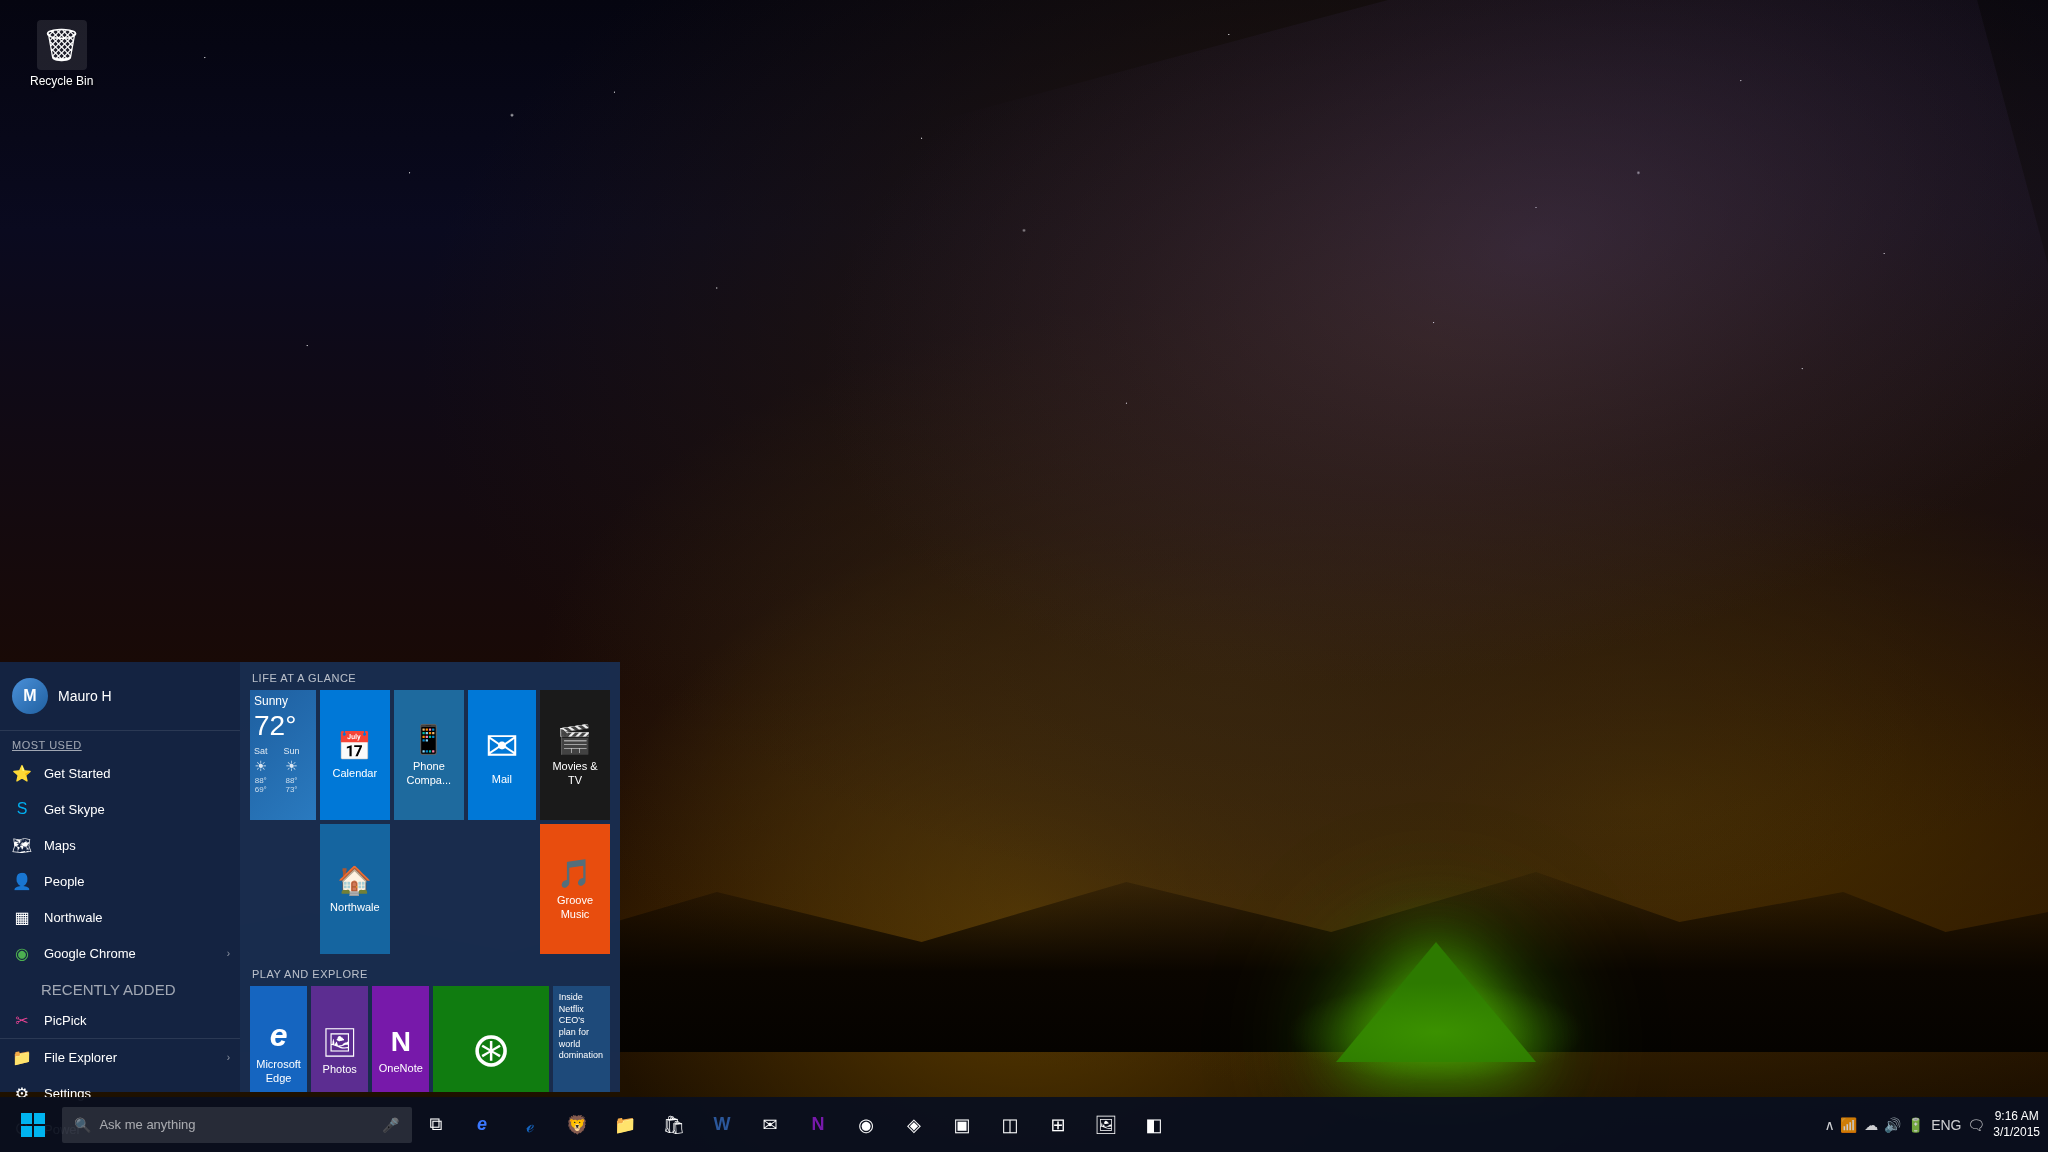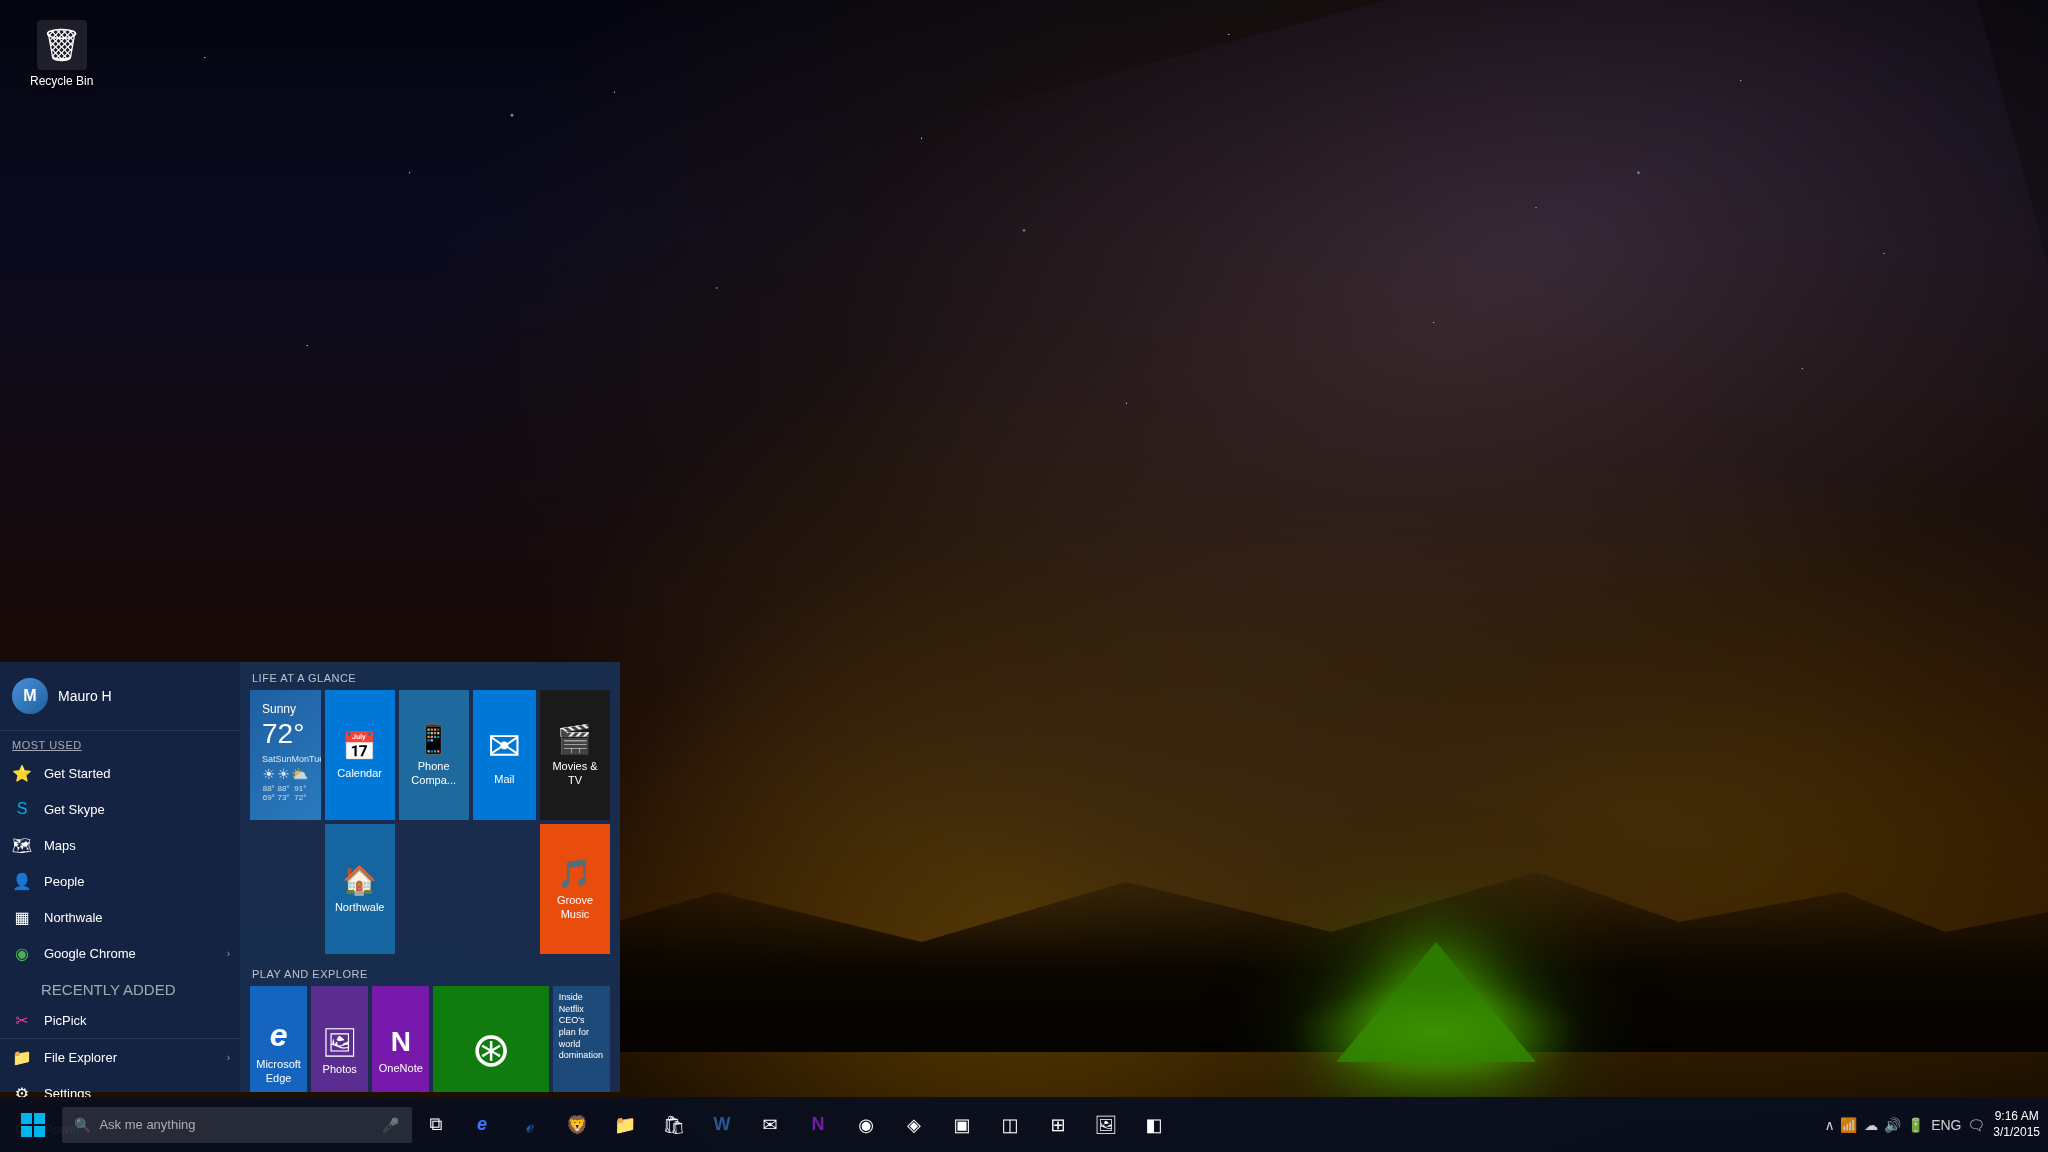--- a/index.html
+++ b/index.html
@@ -246,26 +246,26 @@
       color: white;
     }
 
     
     .tile-weather {
       width: 145px; height: 130px;
       background: linear-gradient(135deg, #1e5fa0, #2a7abf);
       flex-direction: column;
       align-items: flex-start;
       justify-content: flex-start;
-      padding: 12px;
+      padding: 4px;
     }
     .weather-city { color: white; font-size: 12px; margin-bottom: 2px; }
     .weather-temp { color: white; font-size: 28px; font-weight: 300; }
     .weather-days {
-      display: flex; gap: 0; margin-top: 4px; width: 100%;
+      display: flex; gap: 16px; margin-top: 4px; width: 100%;
     }
     .weather-day {
       display: flex; flex-direction: column; align-items: center;
       font-size: 9px; color: rgba(255,255,255,0.85);
       flex: 1;
     }
     .weather-day-icon { font-size: 14px; margin: 2px 0; }
     .weather-temp-range { font-size: 8px; color: rgba(255,255,255,0.75); }
 
     

